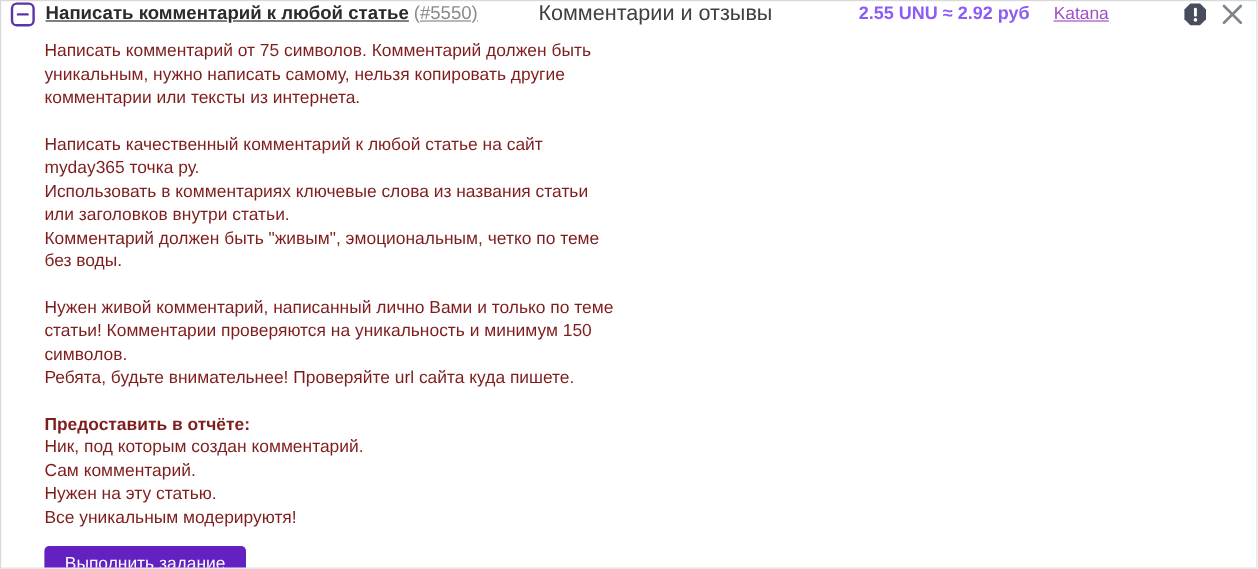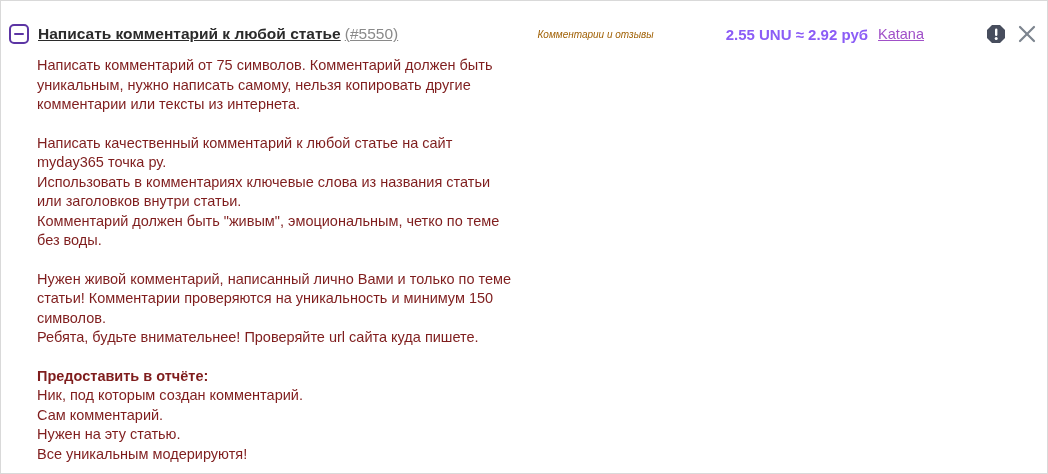--- a/index.html
+++ b/index.html
@@ -12,21 +12,21 @@
     height: 474px;
     background: #ffffff;
     border: 1px solid #d9d9d9;
     overflow: hidden;
   }
 
   
   .panel-header {
     display: flex;
     align-items: center;
-    padding: 23px 10px 0 8px;
+    padding: 0 10px 0 8px;
   }
   .collapse-btn {
     width: 20px; height: 20px;
     border: 2px solid #5c35a4;
     border-radius: 5px;
     background: #fff;
     display: flex; align-items: center; justify-content: center;
     cursor: pointer;
     flex: 0 0 auto;
   }
@@ -49,34 +49,33 @@
   }
   .task-title-id {
     font-size: 15.5px;
     color: #8a8a8a;
     text-decoration: underline;
     margin-left: 4px;
     font-weight: normal;
   }
   .header-spacer { flex: 1 1 auto; }
   .task-category {
-    font-size: 10px;
-    color: #a16207;
+    font-size: 18px;
+    color: #404040;
     white-space: nowrap;
-    font-style: italic;
   }
   .task-price {
     margin-left: 72px;
     font-size: 15px;
     font-weight: bold;
     color: #8b5cf6;
     white-space: nowrap;
   }
   .owner-link {
-    margin-left: 10px;
+    margin-left: 20px;
     font-size: 14.5px;
     color: #a050c8;
     text-decoration: underline;
     cursor: pointer;
     white-space: nowrap;
   }
   .warning-btn {
     margin-left: 62px;
     width: 20px; height: 20px;
     cursor: pointer;

